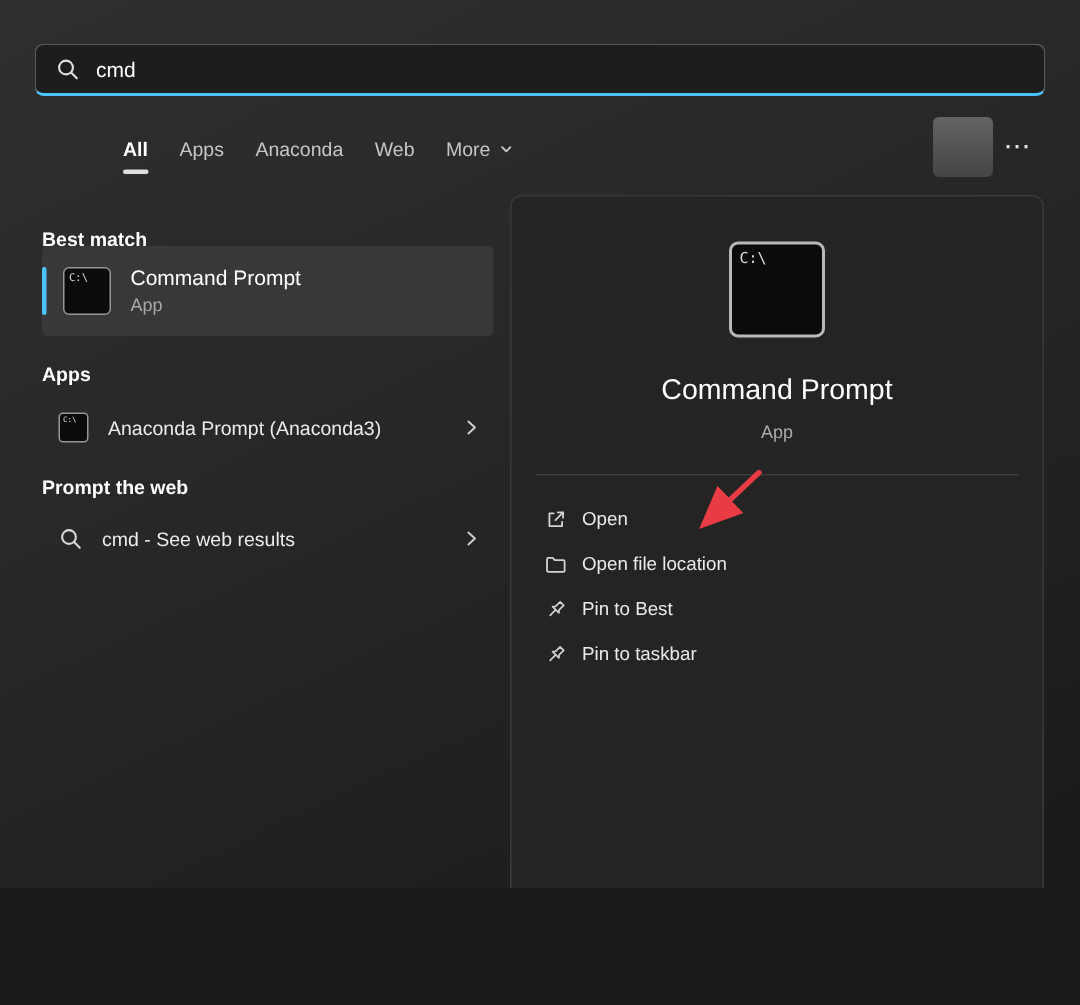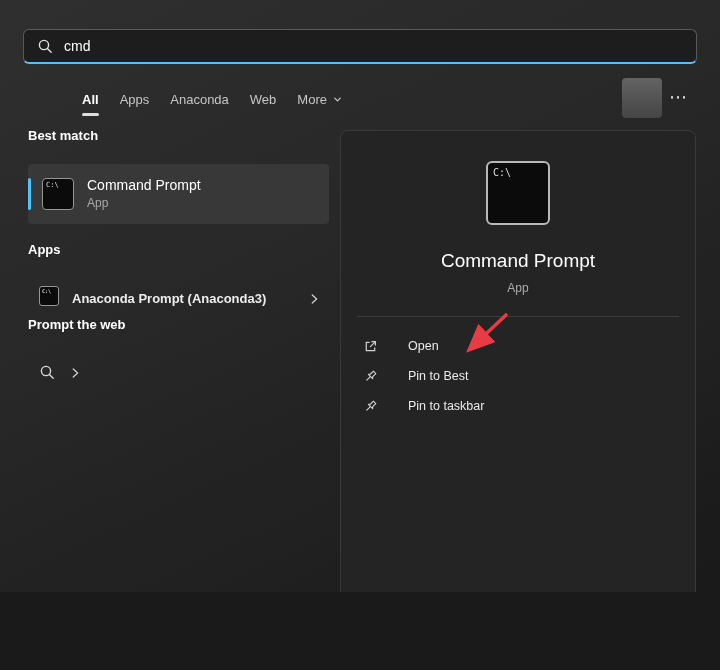--- a/index.html
+++ b/index.html
@@ -47,40 +47,40 @@
     opacity:.85;
   }
   .more-btn {
     position:absolute; left:664px; top:84px; width:28px; height:26px;
     display:flex; align-items:center; justify-content:center;
     color:#e6e6e6; font-size:18px; border-radius:4px;
   }
 
   
   .sec-heading { position:absolute; left:28px; font-size:13px; font-weight:700; color:#ffffff; }
-  .h-bestmatch { top:128px; }
+  .h-bestmatch { top:152px; }
   .h-apps      { top:242px; }
   .h-web       { top:317px; }
 
   .bestmatch-item {
     position:absolute; left:28px; top:164px; width:301px; height:60px;
     background:#383838; border-radius:4px;
     display:flex; align-items:center; padding-left:14px; gap:13px;
   }
   .accent-bar {
     position:absolute; left:0; top:14px; width:3px; height:32px;
     background:#4cc2ff; border-radius:2px;
   }
   .bm-title { font-size:14px; color:#ffffff; line-height:1.35; }
   .bm-sub   { font-size:12px; color:#a8a8a8; line-height:1.35; }
 
   .list-item {
     position:absolute; left:28px; width:301px; height:42px;
-    display:flex; align-items:flex-end; gap:13px;
-    padding:0 8px 0 11px; border-radius:4px;font-weight:bold;
+    display:flex; align-items:center; gap:13px;
+    padding:0 8px 0 11px; border-radius:4px;
   }
   .apps-item { top:264px; }
   .web-item  { top:338px; }
   .list-label { font-size:13px; color:#ececec; flex:1 1 auto; white-space:nowrap; }
   .chev { width:14px; height:14px; color:#cfcfcf; flex:0 0 auto; }
 
   
   .console-icon {
     background:#0b0b0b; border:1px solid #979797; border-radius:4px;
     position:relative; overflow:hidden; flex:0 0 auto;
@@ -99,21 +99,21 @@
     position:absolute; left:340px; top:130px; width:356px; height:538px;
     background:#242424; border:1px solid #3a3a3a; border-radius:8px;
     display:flex; flex-direction:column; align-items:stretch;
   }
   .pv-icon-wrap { display:flex; justify-content:center; margin-top:30px; }
   .pv-title { text-align:center; font-size:19px; color:#ffffff; margin-top:25px; }
   .pv-sub   { text-align:center; font-size:12px; color:#ababab; margin-top:9px; }
   .pv-divider { height:1px; background:#3d3d3d; margin:21px 16px 0 16px; }
   .pv-actions { padding:14px 18px; display:flex; flex-direction:column; }
   .pv-action {
-    display:flex; align-items:center; gap:30px; height:30px;
+    display:flex; align-items:center; gap:10px; height:30px;
     font-size:12.5px; color:#eaeaea; border-radius:4px; padding:0 4px;
   }
   .icon15 { width:15px; height:15px; color:#d2d2d2; flex:0 0 auto; display:inline-block; }
   .icon15.blue { color:#4cc2ff; }
 
   
   .arrow-overlay { position:absolute; left:440px; top:300px; width:120px; height:70px; pointer-events:none; }
 
   svg { display:block; width:100%; height:100%; }
 </style>
@@ -189,20 +189,21 @@
 
   <div class="sec-heading h-web">Prompt the web</div>
 
   <div class="list-item web-item">
     <span class="icon16" style="width:16px;height:16px;color:#d8d8d8;">
       <svg viewBox="0 0 16 16">
           <circle cx="7" cy="7" r="4.6" fill="none" stroke="currentColor" stroke-width="1.4"></circle>
           <line x1="10.4" y1="10.4" x2="14.2" y2="14.2" stroke="currentColor" stroke-width="1.4" stroke-linecap="round"></line>
         </svg>
     </span>
+    <span class="list-label">cmd - See web results</span>
     <span class="chev">
       <svg viewBox="0 0 16 16">
           <polyline points="6,3.5 11,8 6,12.5" fill="none" stroke="currentColor" stroke-width="1.5" stroke-linecap="round" stroke-linejoin="round"></polyline>
         </svg>
     </span>
   </div>
 
   <div class="preview-card">
     <div class="pv-icon-wrap">
       <span class="console-icon ci-64">
@@ -216,20 +217,28 @@
     <div class="pv-actions">
       <div class="pv-action">
         <span class="icon15">
           <svg viewBox="0 0 16 16" fill="none" stroke="currentColor" stroke-width="1.3" stroke-linecap="round" stroke-linejoin="round">
               <path d="M6.5 3.5H3.5v9h9V9.5"></path>
               <path d="M9.5 2.8h3.7v3.7"></path>
               <path d="M13 3L7.8 8.2"></path>
             </svg>
         </span>
         <span>Open</span>
+      </div>
+      <div class="pv-action">
+        <span class="icon15">
+          <svg viewBox="0 0 16 16" fill="none" stroke="currentColor" stroke-width="1.3" stroke-linejoin="round">
+              <path d="M1.8 4.1c0-.5.4-1 1-1h3.1l1.4 1.6h6c.5 0 1 .4 1 1v6.4c0 .5-.5 1-1 1H2.8c-.6 0-1-.5-1-1V4.1z"></path>
+            </svg>
+        </span>
+        <span>Open file location</span>
       </div>
       <div class="pv-action">
         <span class="icon15">
           <svg viewBox="0 0 16 16" fill="none" stroke="currentColor" stroke-width="1.2" stroke-linejoin="round" stroke-linecap="round">
               <g transform="rotate(45 8 8)">
                 <path d="M6.2 1.8h3.6v4.6l1.4 1.6H4.8l1.4-1.6z"></path>
                 <line x1="8" y1="8.2" x2="8" y2="13.6"></line>
               </g>
             </svg>
         </span>

